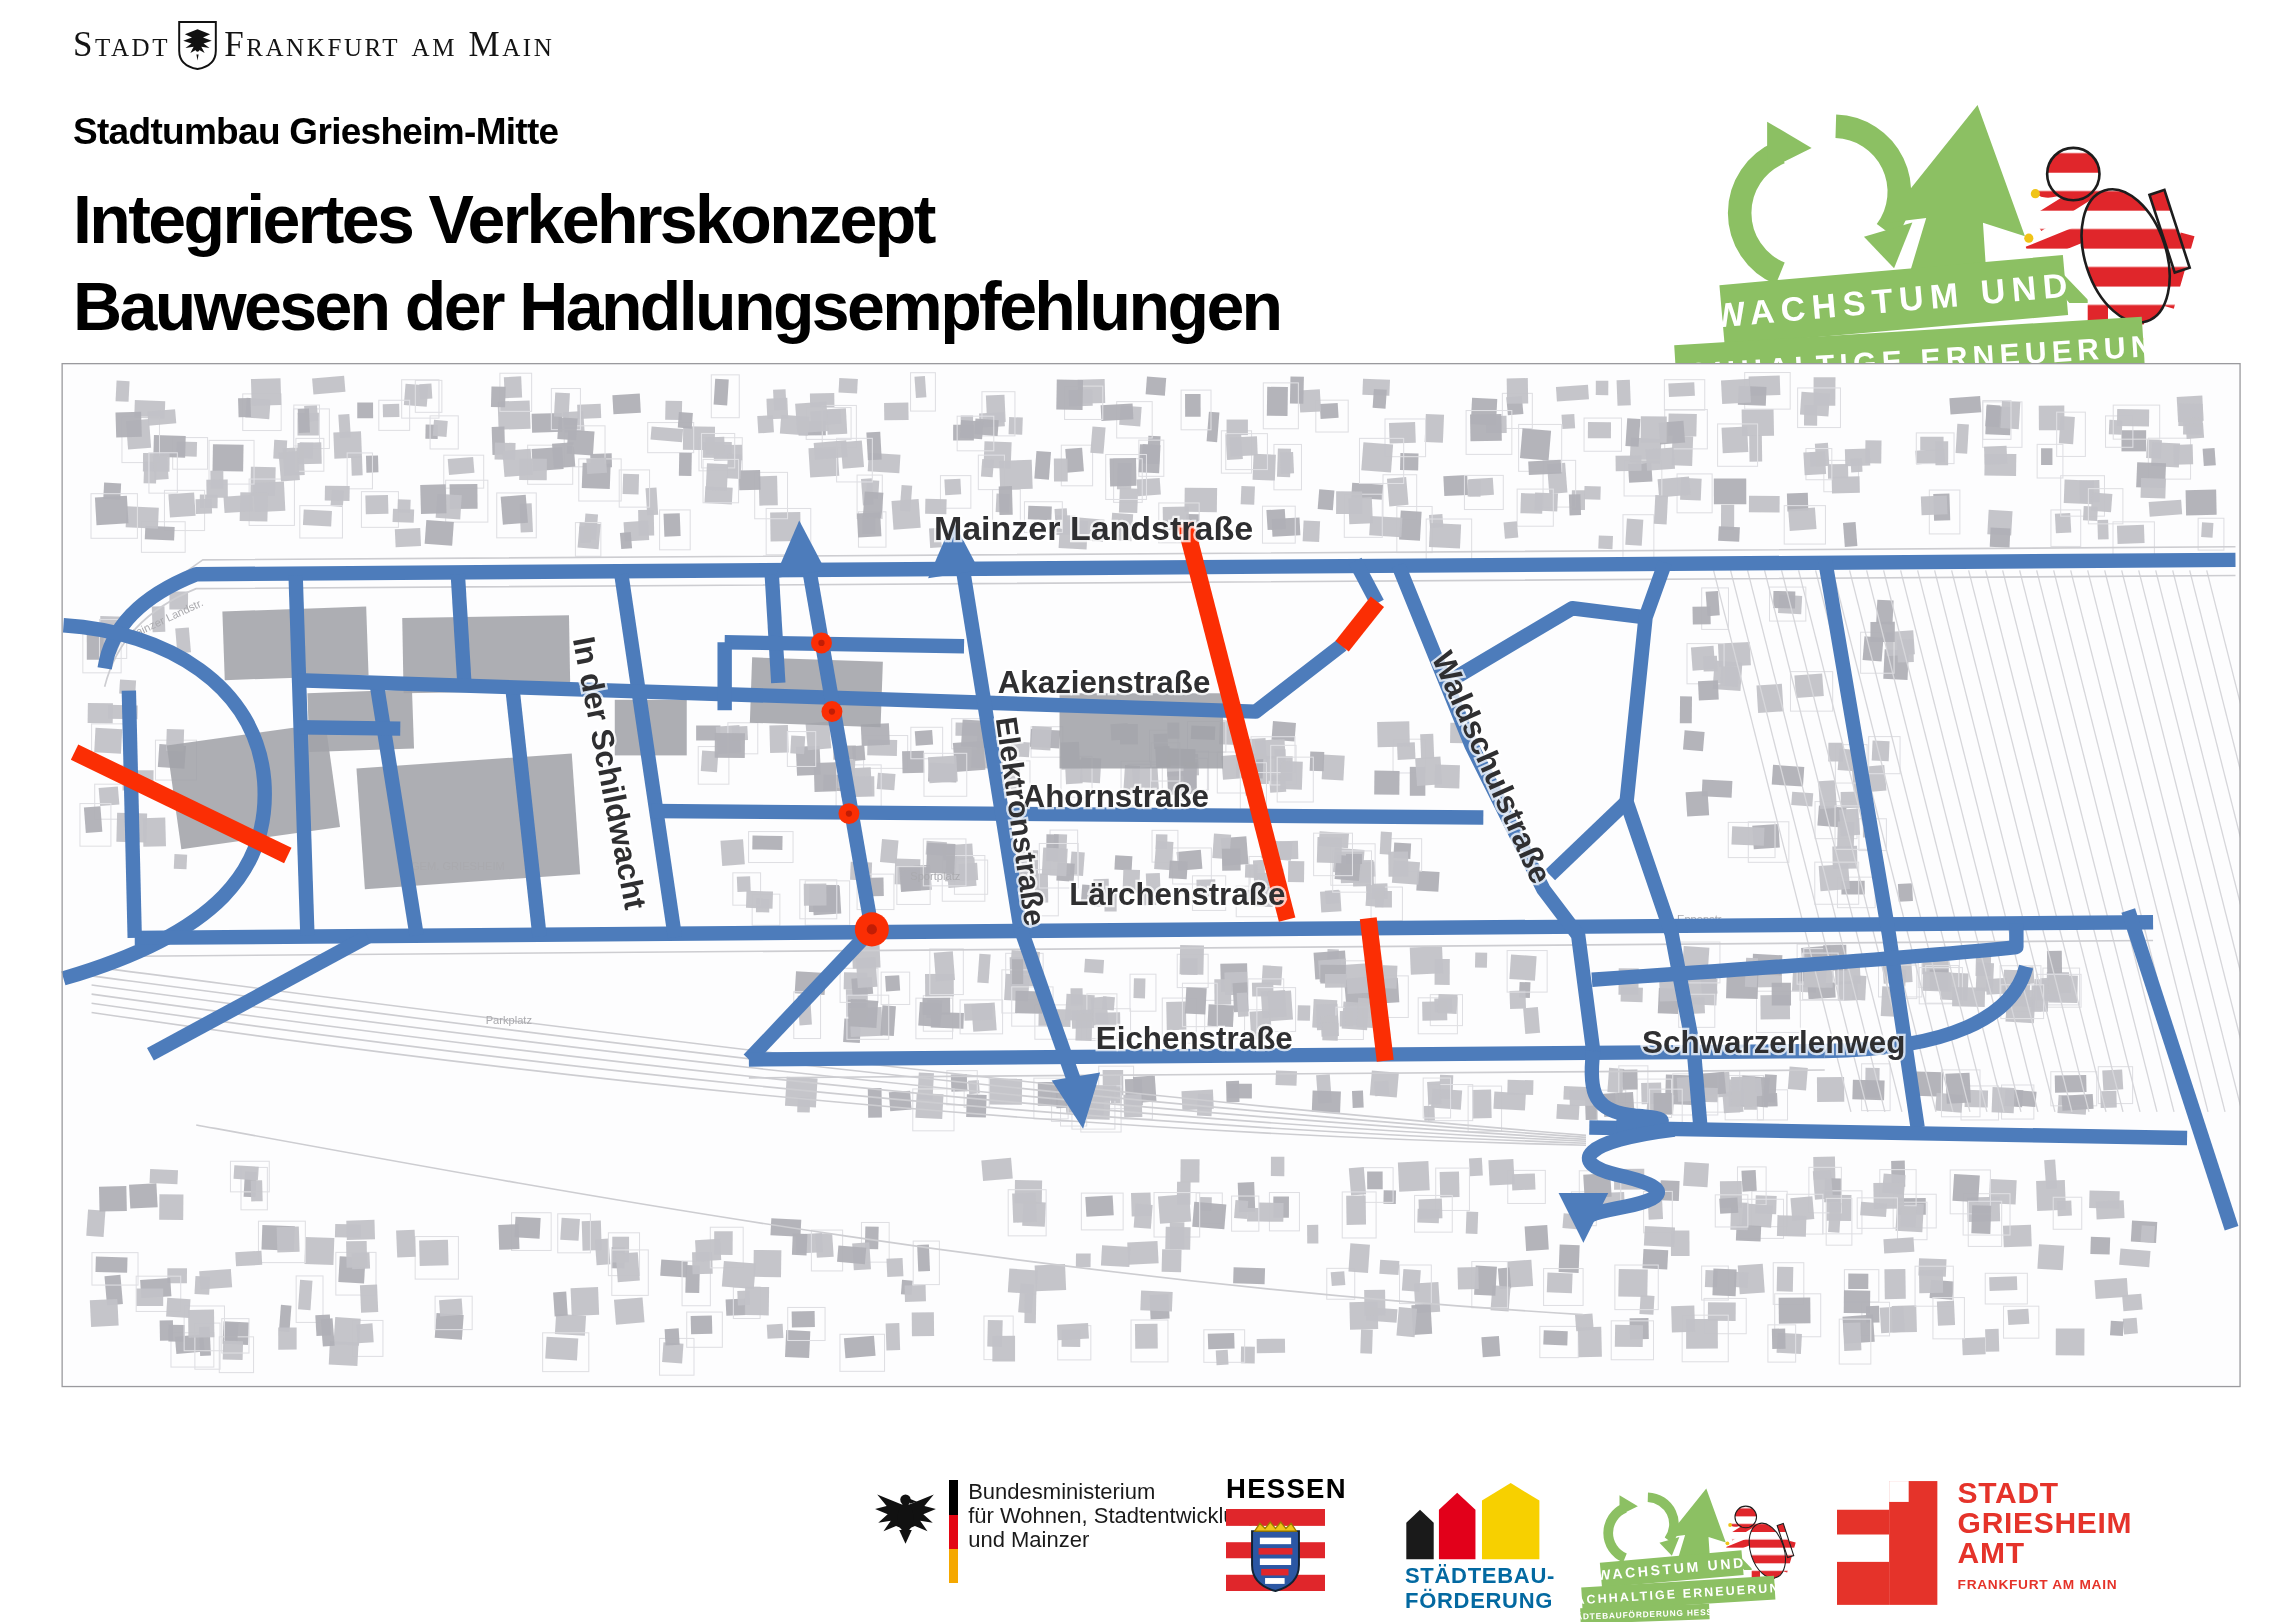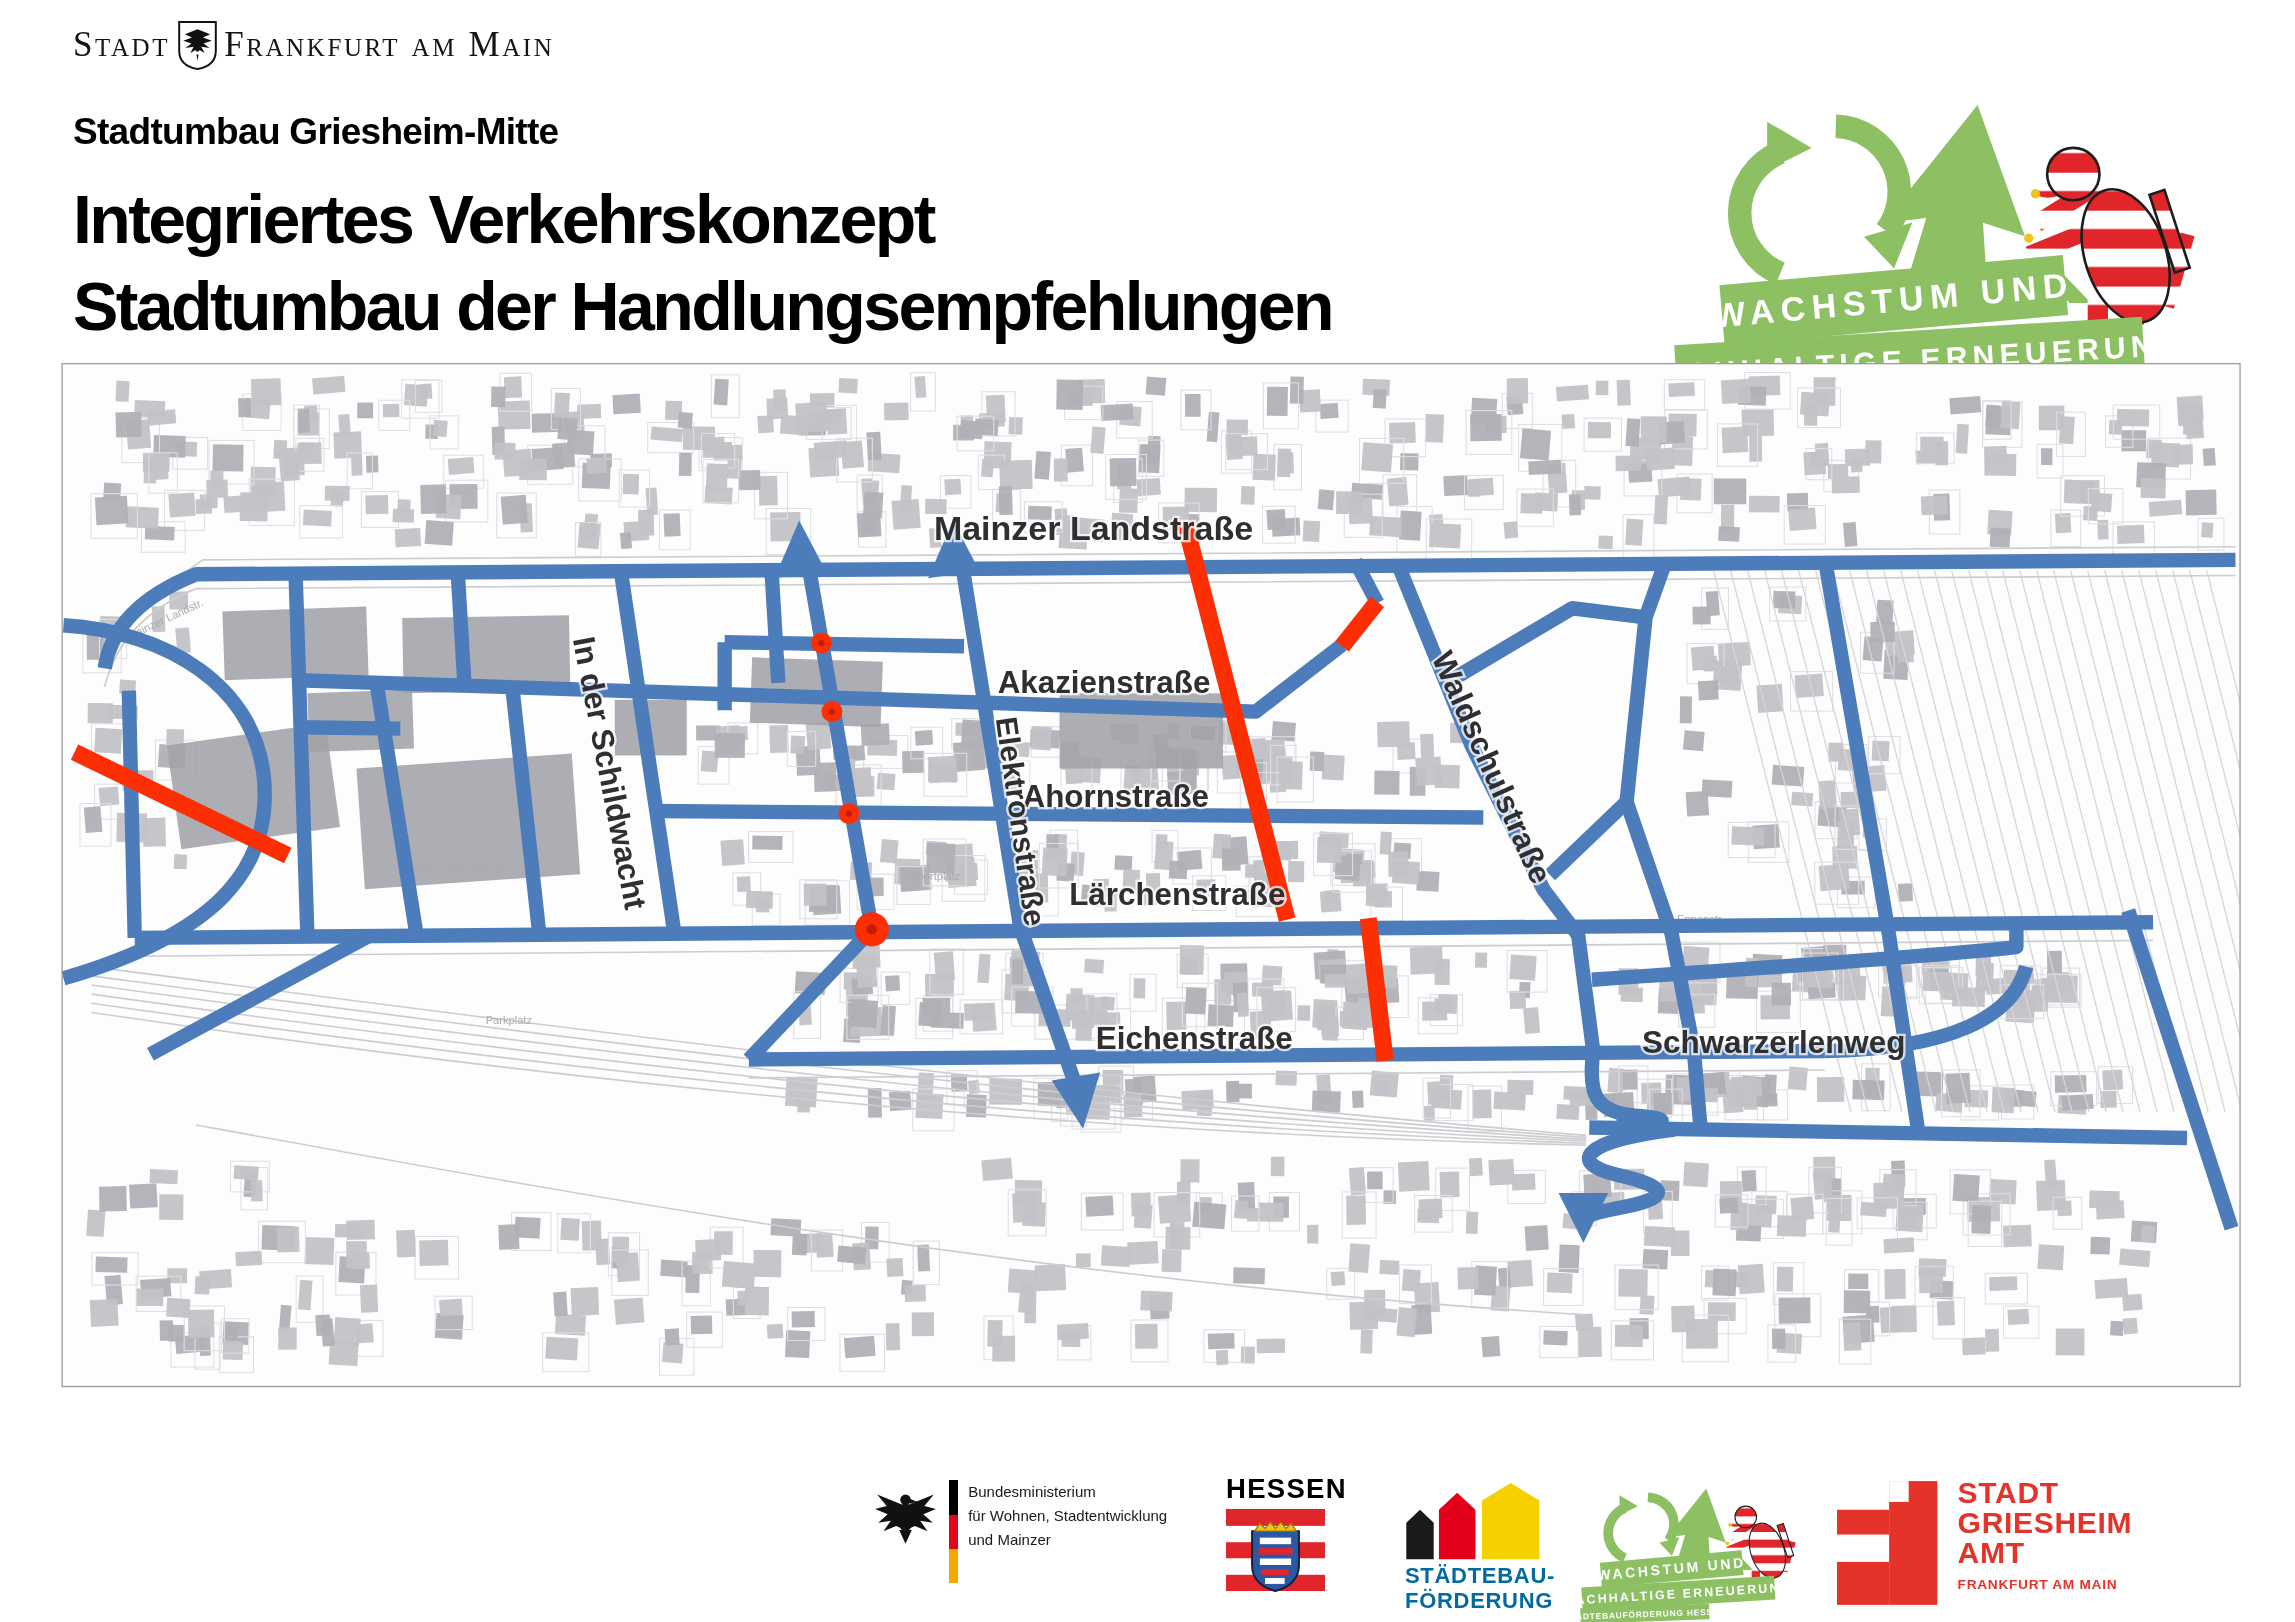--- a/index.html
+++ b/index.html
@@ -10,21 +10,21 @@
   .city-logo{left:73px;top:19.6px;display:flex;align-items:center;gap:6.5px;}
   .city-word{font-family:"Liberation Serif",serif;font-variant:small-caps;
              font-size:35px;letter-spacing:2.6px;color:#141414;}
   .subtitle{left:73px;top:111px;font-size:37px;font-weight:bold;color:#000;letter-spacing:-0.7px;text-align:center;}
   .title1{left:73px;top:156px;font-size:68px;font-weight:bold;color:#000;letter-spacing:-2.6px;margin-top:24px;}
   .title2{left:73px;top:267px;font-size:68px;font-weight:bold;color:#000;letter-spacing:-2.6px;}
   
   #badge-svg{left:1669px;top:77px;}
   .banner-text{fill:#ffffff;font-weight:bold;font-family:"Liberation Sans",sans-serif;}
   
-  .f-txt{color:#1a1a1a;font-size:15px;line-height:24px;}
+  .f-txt{color:#1a1a1a;font-size:22px;line-height:24px;}
   .bund-block{left:873px;top:1480px;display:flex;gap:10.5px;}
   .hessen-title{color:#000000;font-weight:bold;font-size:27.5px;letter-spacing:1.3px;}
   .stb-line{color:#0369a1;font-weight:bold;font-size:22px;line-height:25px;letter-spacing:0.7px;}
   .stb-small{color:#3a3a39;font-size:11px;line-height:12.4px;}
   .spa-line{color:#e5332a;font-weight:bold;font-size:30px;line-height:30px;letter-spacing:0.7px;}
   .spa-sub{color:#e5332a;font-weight:bold;font-size:13.7px;letter-spacing:0.7px;margin-top:9.2px;}
   svg text{font-family:"Liberation Sans",sans-serif;}
 </style>
 </head>
 <body>
@@ -37,21 +37,21 @@
       <polygon points="0,-52 -46,-34 -20,-22 -52,-10 -22,0 -44,16 -14,12 -26,34 0,20 26,34 14,12 44,16 22,0 52,-10 20,-22 46,-34"></polygon>
       <ellipse cx="0" cy="4" rx="12" ry="26"></ellipse>
       <circle cx="0" cy="-38" r="9"></circle>
       <polygon points="-4,40 0,62 4,40"></polygon>
     </g>
   </svg>
   <span class="city-word">Frankfurt am Main</span>
 </div>
 <div class="abs subtitle">Stadtumbau Griesheim-Mitte</div>
 <div class="abs title1">Integriertes Verkehrskonzept</div>
-<div class="abs title2">Stadtumbau der Handlungsempfehlungen</div>
+<div class="abs title2">Bauwesen der Handlungsempfehlungen</div>
 
 <svg id="badge-svg" class="abs" width="543" height="357" viewBox="0 0 830 545">
   <defs>
     <pattern id="lionstripes" width="20" height="58" patternUnits="userSpaceOnUse">
       <rect width="20" height="58" fill="#ffffff"></rect>
       <rect y="28" width="20" height="30" fill="#e0262b"></rect>
     </pattern>
     <clipPath id="lionclip">
       <circle cx="70" cy="60" r="40"></circle>
       <ellipse cx="40" cy="80" rx="28" ry="15" transform="rotate(-15 40 80)"></ellipse>

